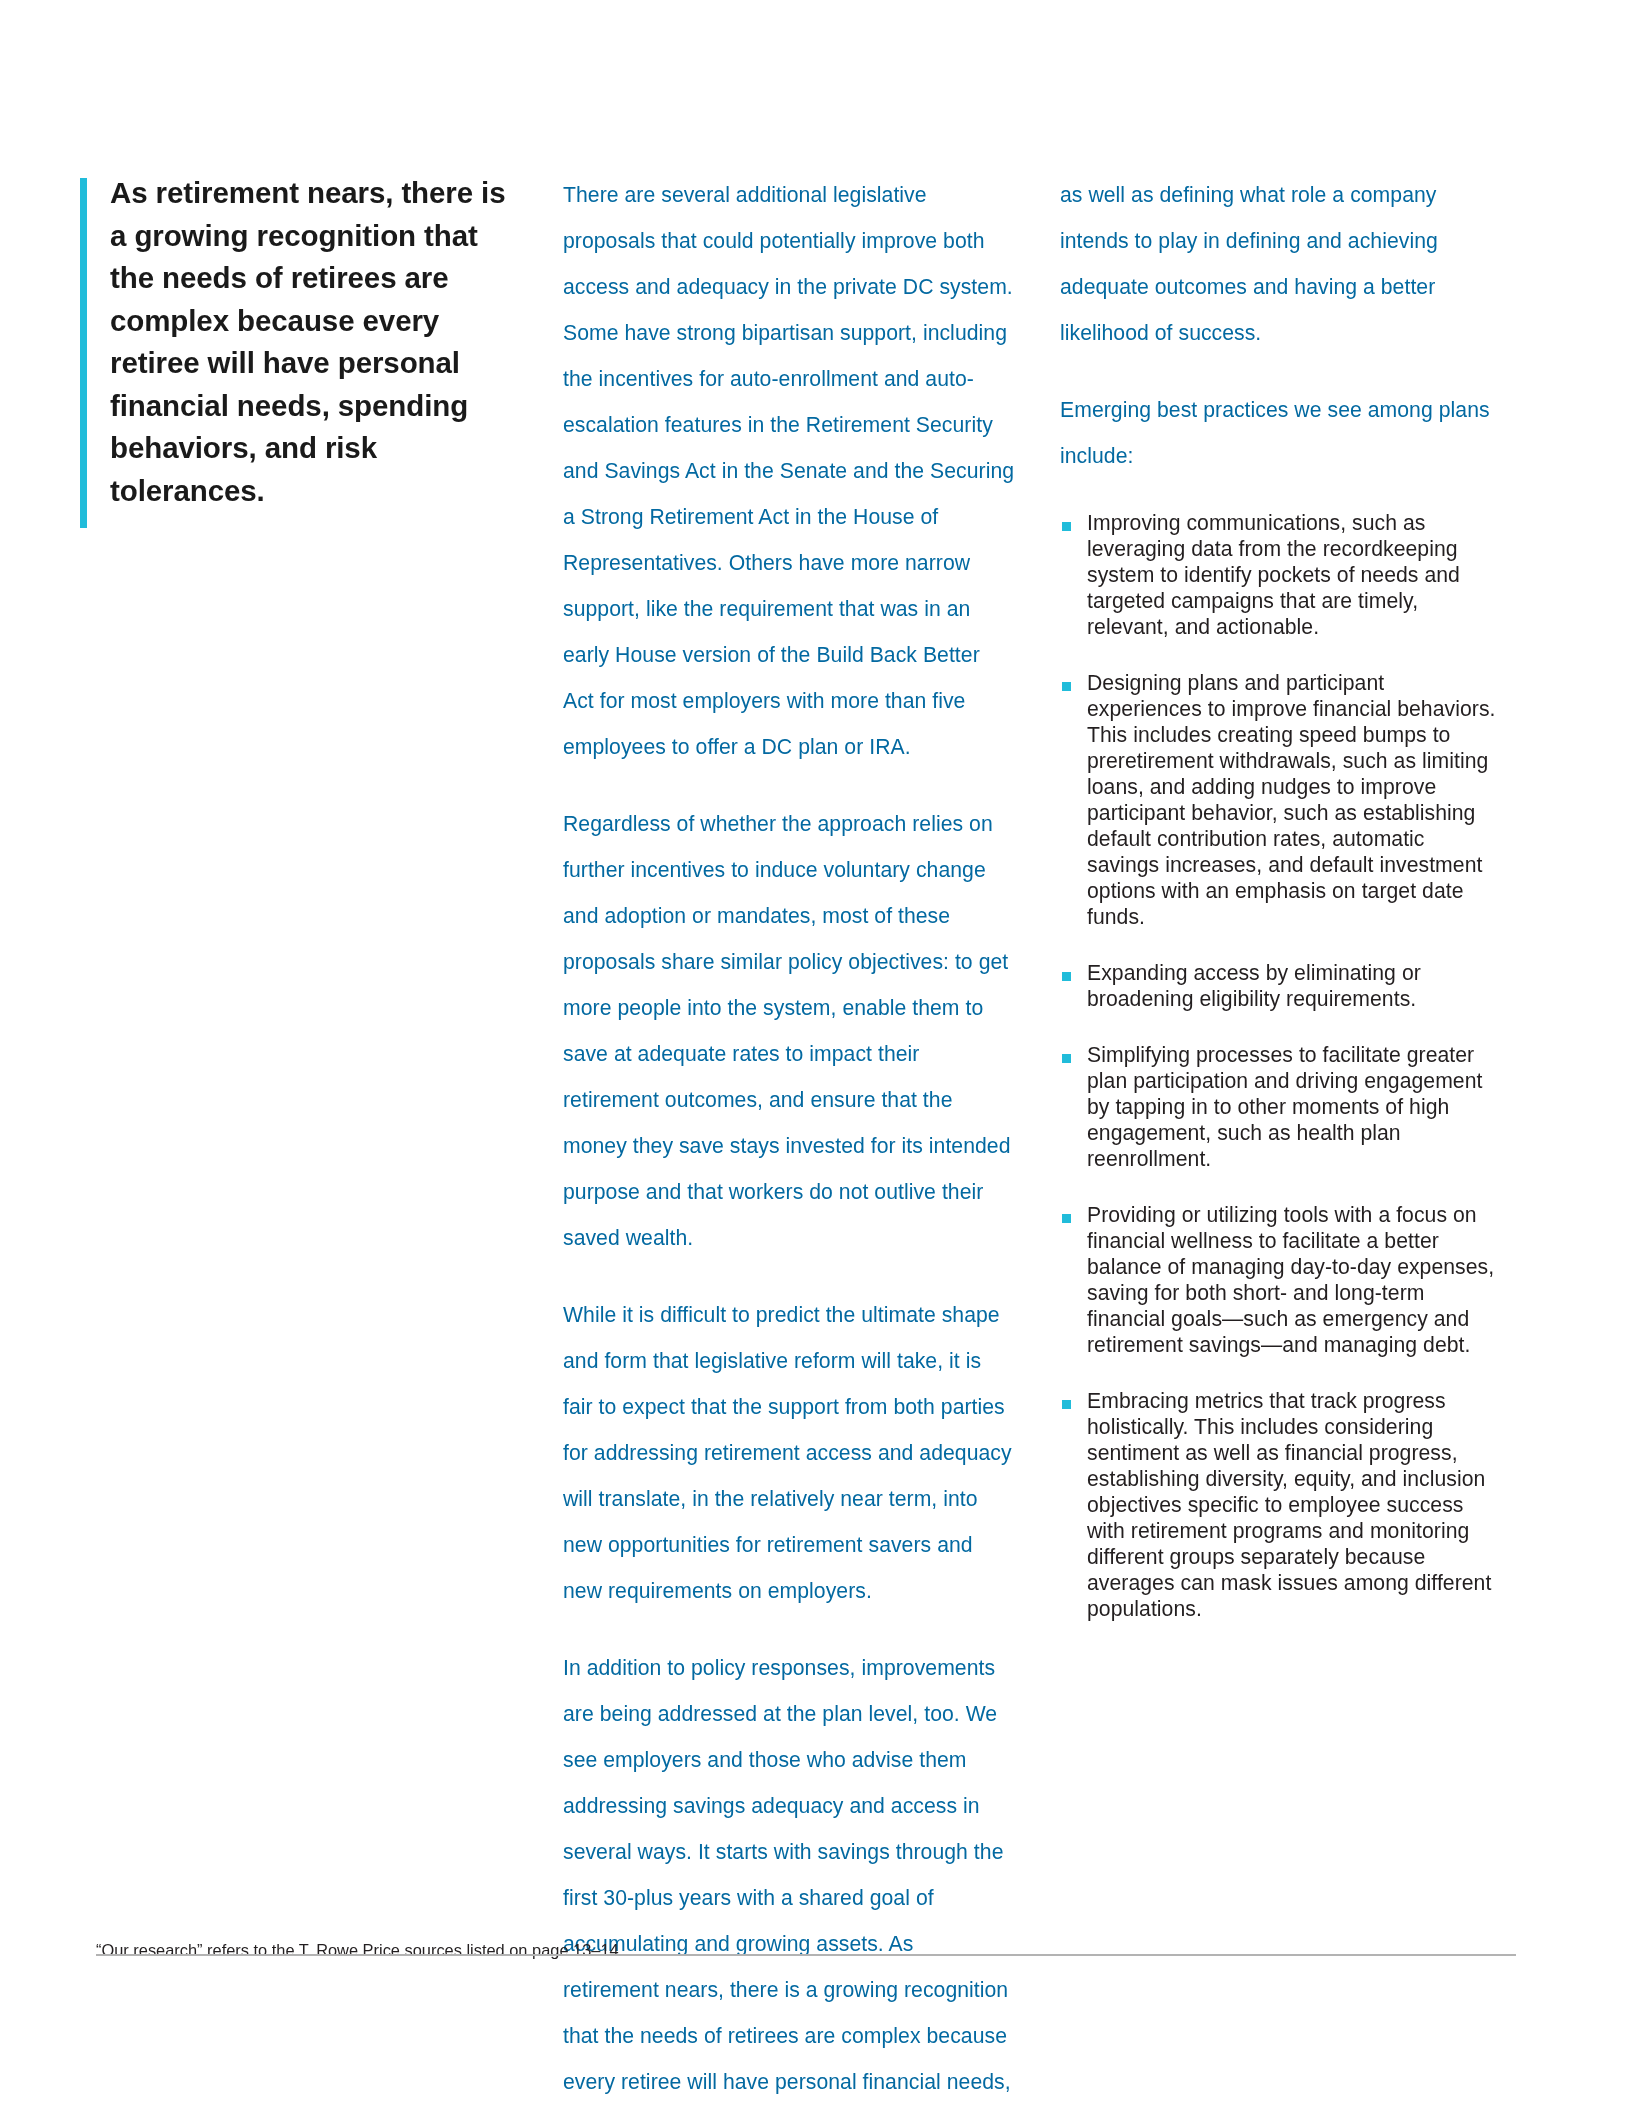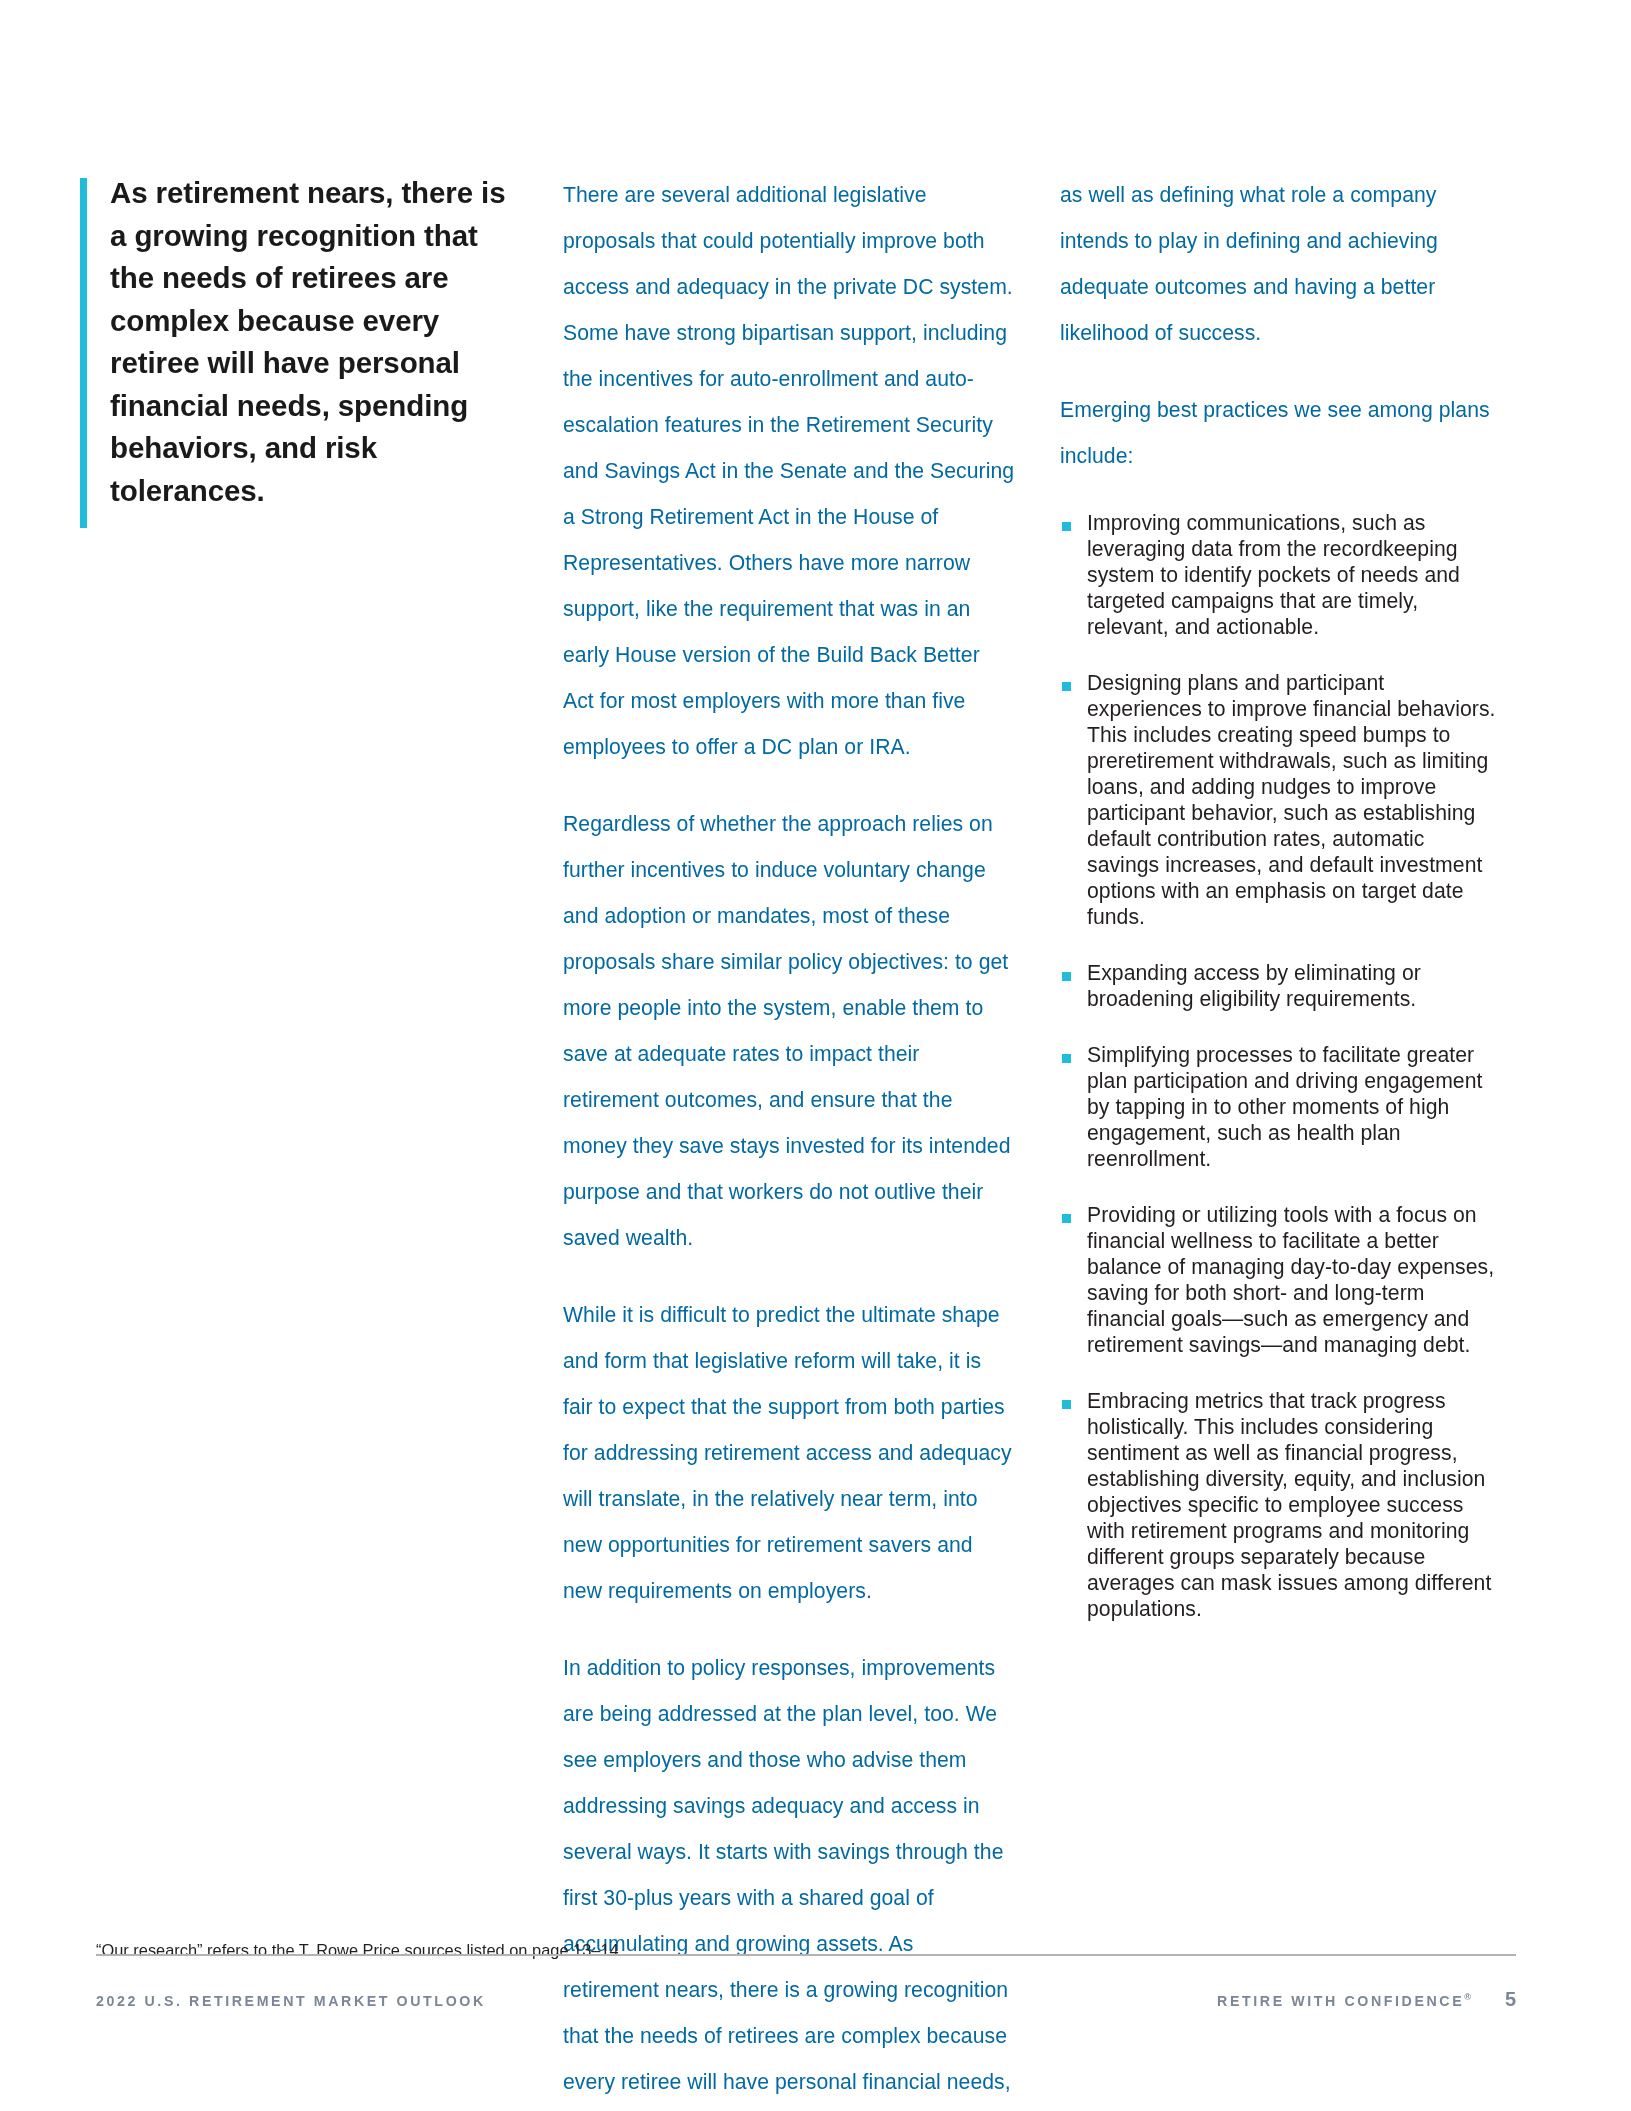--- a/index.html
+++ b/index.html
@@ -197,23 +197,14 @@
         </li>
       </ul>
     </div>
 
   </div>
 
   <p class="footnote">“Our research” refers to the T. Rowe Price sources listed on page 13–14.</p>
 
   <div class="footer-rule"></div>
 
-  <div class="footer">
-    <div class="footer-left">2022 U.S. RETIREMENT MARKET OUTLOOK</div>
-    <div class="footer-right">
-      <div class="footer-right-label">
-        <span>RETIRE WITH CONFIDENCE</span><span class="reg">®</span>
-      </div>
-      <div class="page-number">5</div>
-    </div>
-  </div>
 
 </div>
 
 </body></html>

